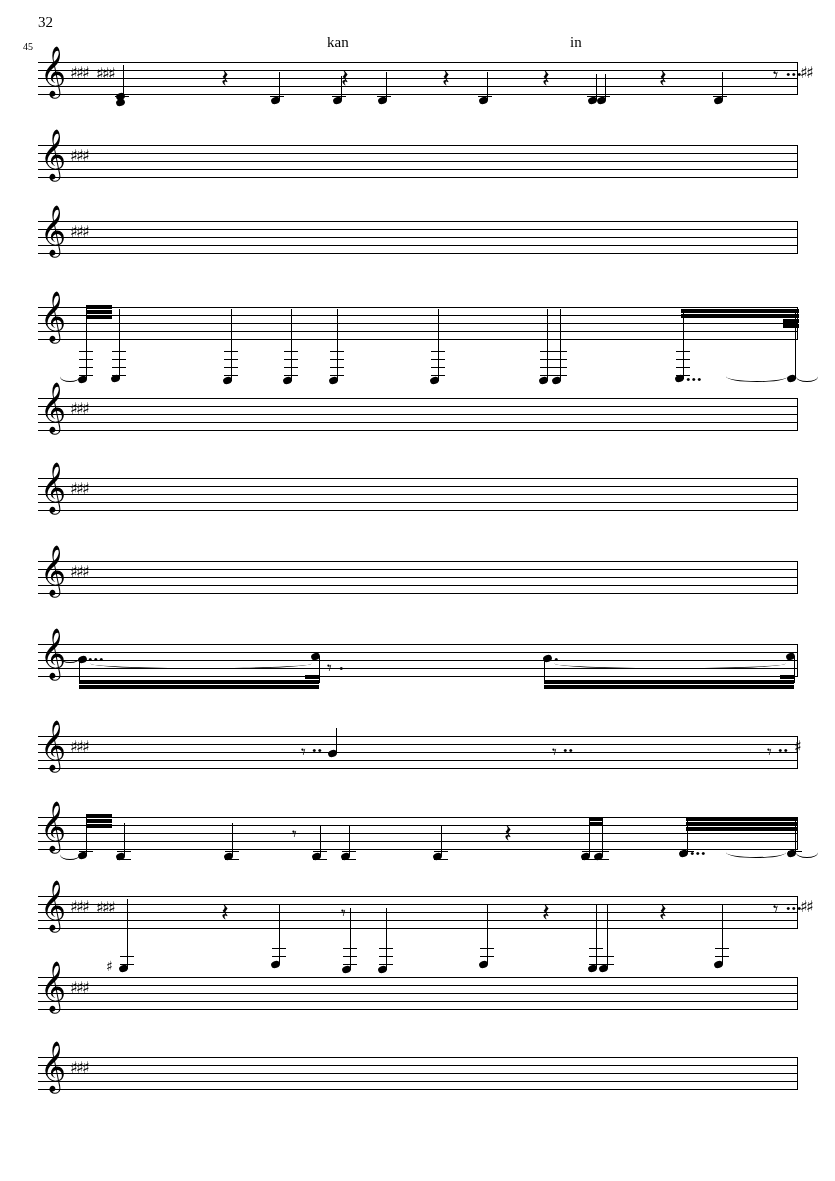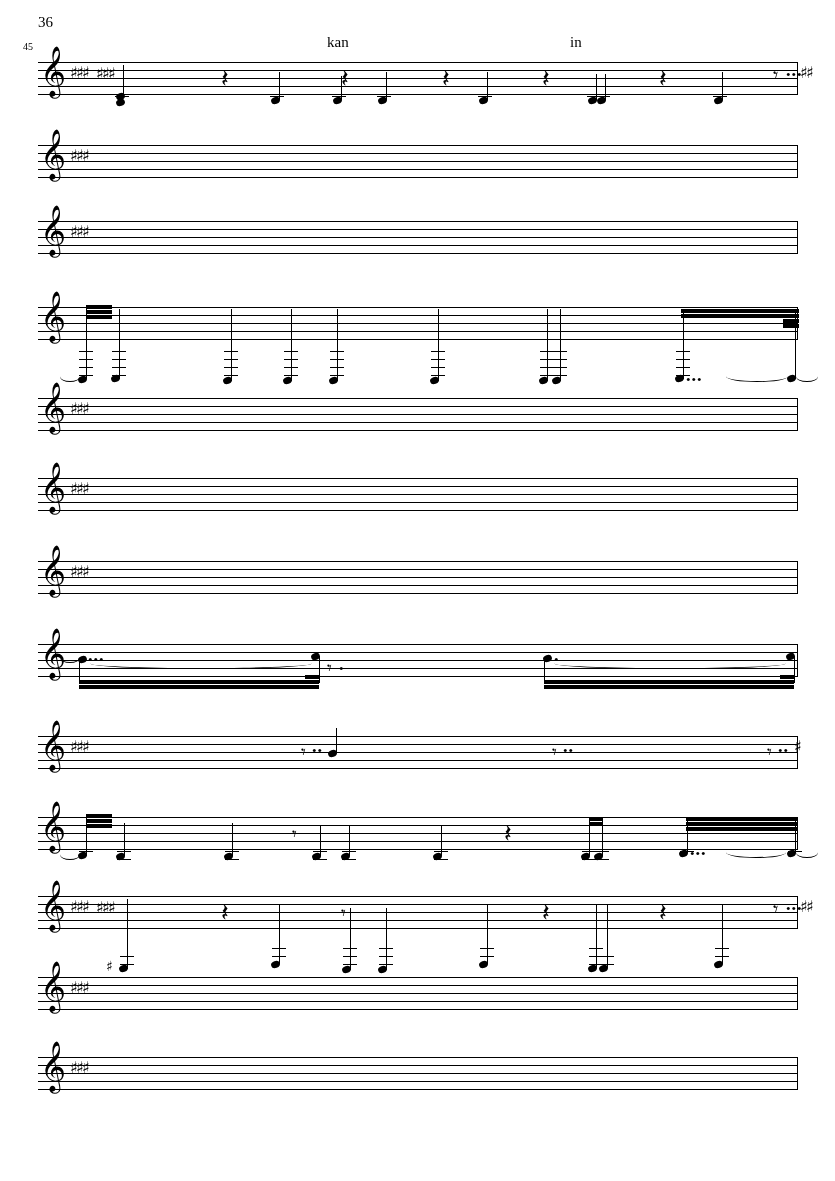--- a/index.html
+++ b/index.html
@@ -132,21 +132,21 @@
     font-size: 13px;
     letter-spacing: 1px;
     line-height: 1;
   }
 </style>
 </head>
 <body>
 
 <div class="page">
 
-  <div class="page-number">36</div>
+  <div class="page-number">32</div>
   <div class="measure-number">45</div>
 
   <div class="lyric" style="left:327px; top:34px;">kan</div>
   <div class="lyric" style="left:570px; top:34px;">in</div>
 
   <div class="staff" style="top:62px;">
     <div class="lines">
         <i></i>
         <i></i>
         <i></i>

